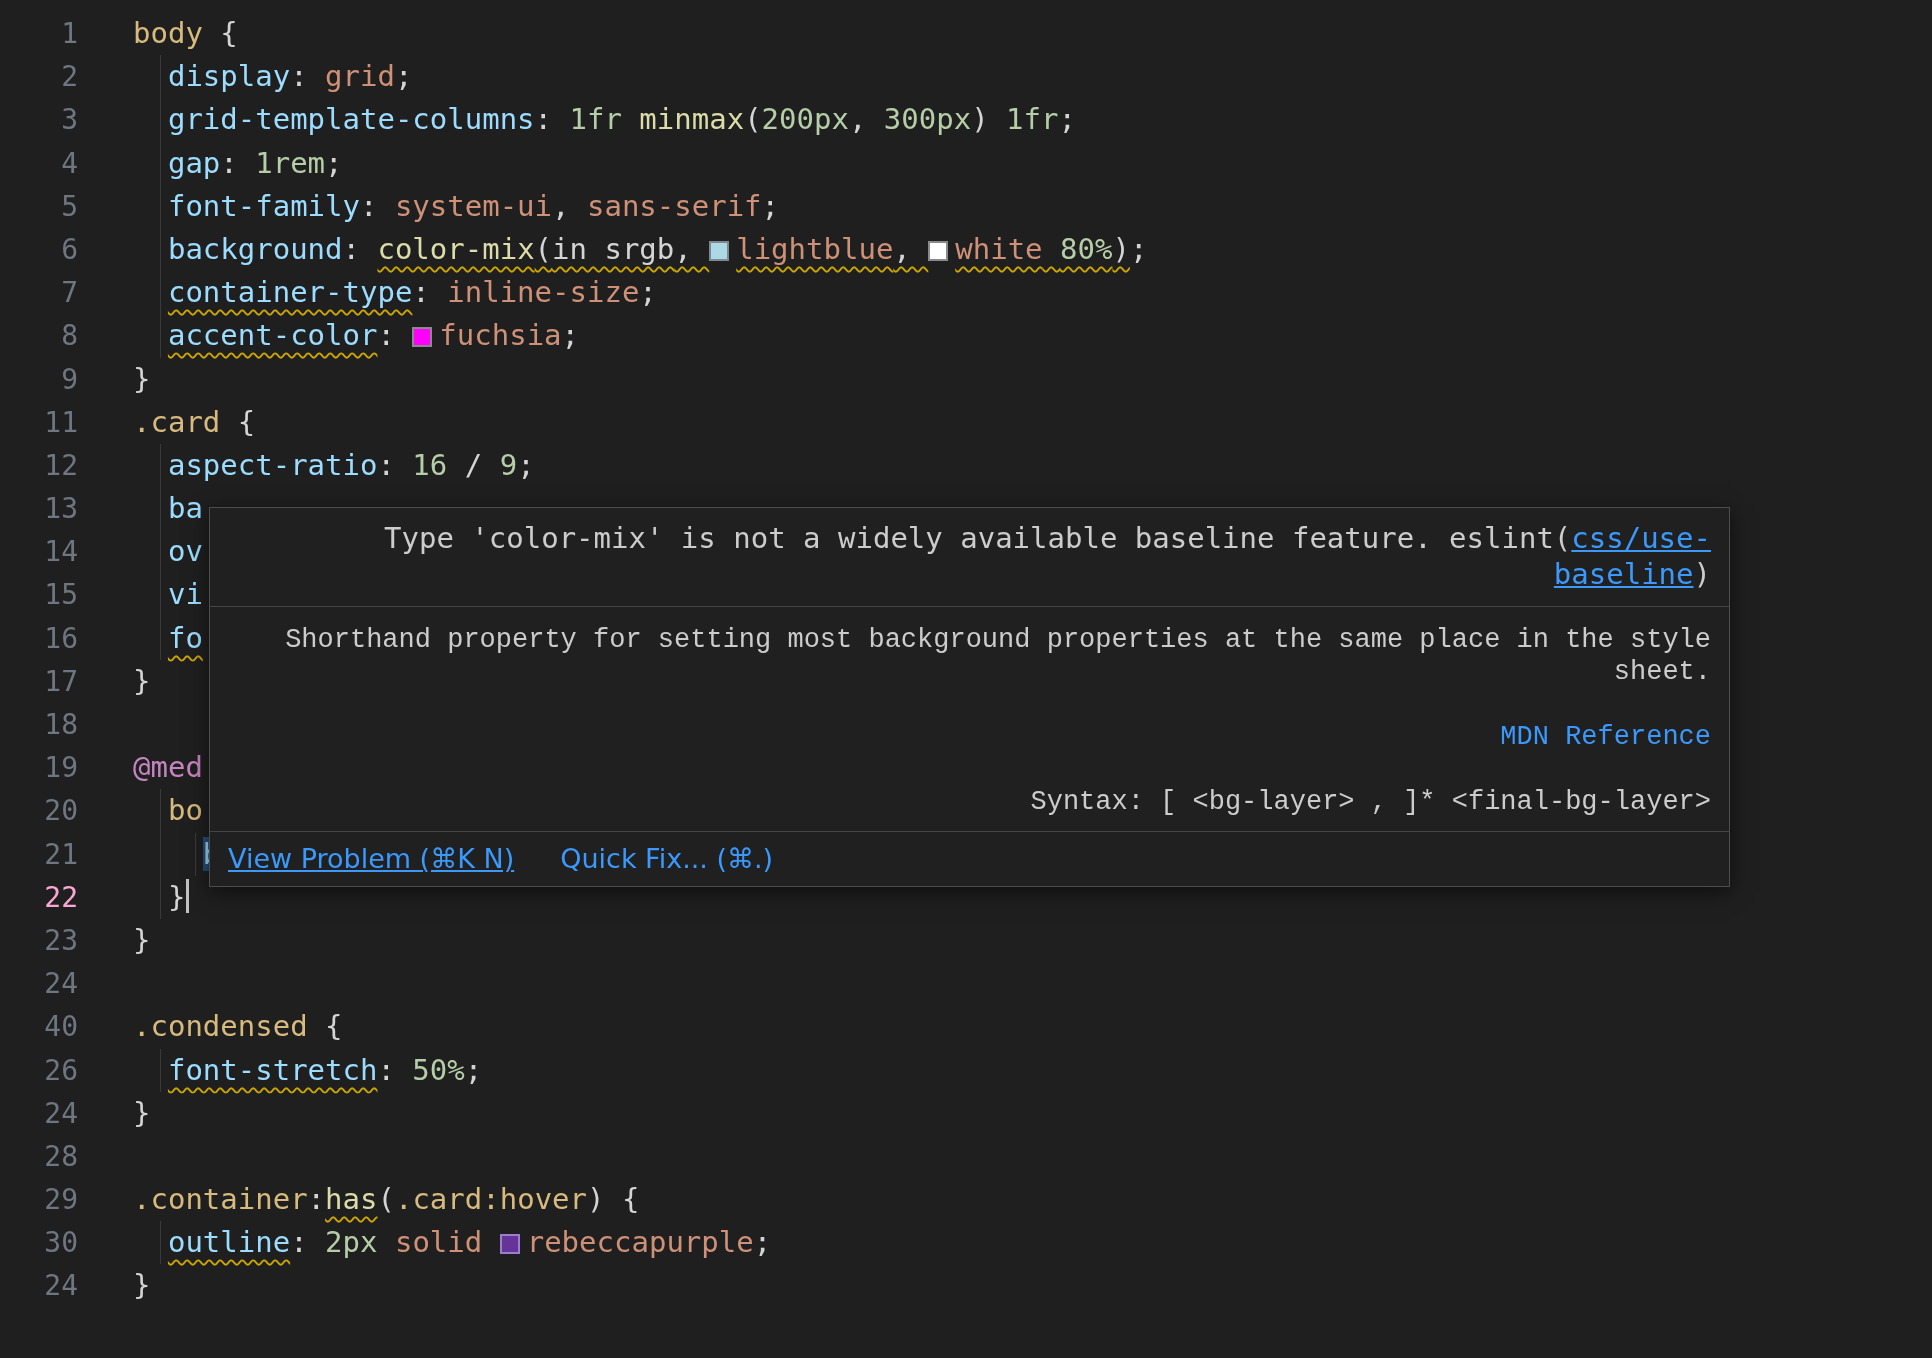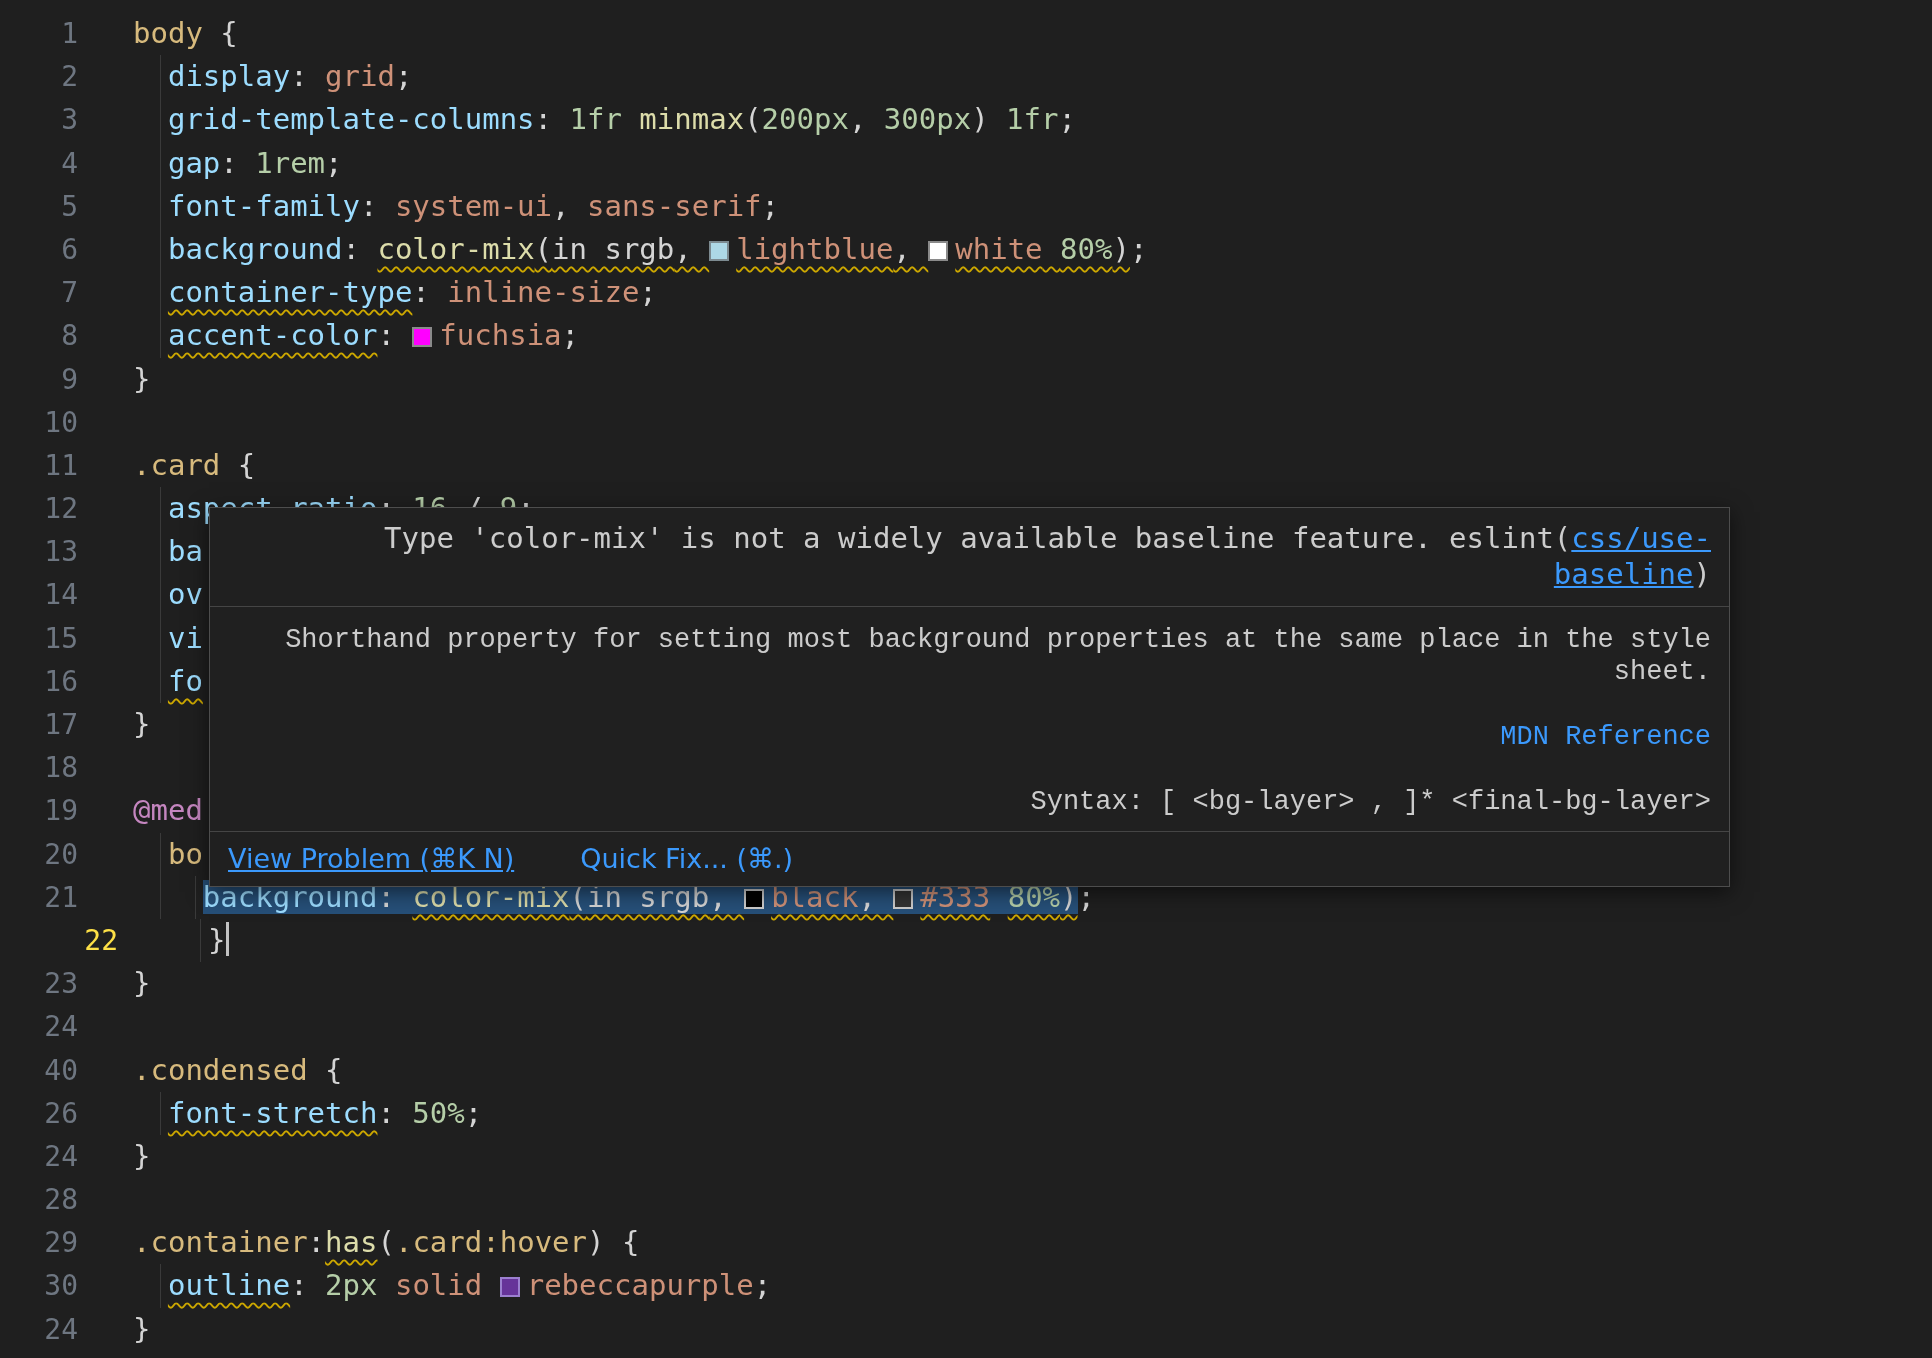--- a/index.html
+++ b/index.html
@@ -4,21 +4,21 @@
 <style>
   * { margin:0; padding:0; box-sizing:border-box; }
   html,body { width:1932px; height:1358px; overflow:hidden; }
   body {
     background:#1f1f1f;
     font-family:"DejaVu Sans Mono","Liberation Mono",monospace;
   }
   .editor { position:absolute; inset:0; padding-top:12px; z-index:1; }
   .line { display:flex; height:43.2px; line-height:43.2px; font-size:29px; white-space:pre; }
   .ln { width:78px; flex:none; text-align:right; color:#6e7681; font-size:28px; user-select:none; }
-  .ln.active { color:#fde047;margin-left:40px; }
+  .ln.active { color:#f9a8d4; }
   .codewrap { margin-left:55px; position:relative; flex:1; }
   .guide { position:absolute; top:0; bottom:0; width:1px; background:#3a3a3a; }
   .tk-sel{color:#d7ba7d} .tk-prop{color:#9cdcfe} .tk-val{color:#ce9178}
   .tk-num{color:#b5cea8} .tk-fun{color:#dcdcaa} .tk-pun{color:#d4d4d4} .tk-atr{color:#c586c0}
   .sq {
     text-decoration-line:underline; text-decoration-style:wavy;
     text-decoration-color:#cca700; text-decoration-thickness:1.6px;
     text-underline-offset:7px; text-decoration-skip-ink:none;
   }
   .hl { background-color:#264f78; }
@@ -35,41 +35,40 @@
   }
   .diag { padding:12px 18px 14px; font-size:29px; line-height:36px; white-space:pre-wrap; }
   .hr { height:1px; background:#454545; }
   .docs {
     padding:17px 18px 0; font-family:Liberation Mono, monospace;
     font-size:27px; color:#cccccc;
   }
   .docs p { margin:0 0 33px; line-height:32px; }
   .docs p:last-child { margin-bottom:13px; }
   .actions {
-    padding:10px 18px 11px; display:flex; gap:66px;
+    padding:10px 18px 11px; display:flex; gap:46px;
     font-family:"DejaVu Sans","Liberation Sans",sans-serif; font-size:27px; line-height:33px;
   }
   .link { color:#3b99fc; text-decoration:none; cursor:pointer; }
   .link.ul { text-decoration:underline; }
 </style>
 </head>
 <body>
 
 <div class="editor">
   <div id="lines">
       <div class="line"><div class="ln">1</div><div class="codewrap"><span class="tk-sel">body </span><span class="tk-pun">{</span></div></div>
       <div class="line"><div class="ln">2</div><div class="codewrap"><i class="guide" style="left: calc(2ch - 8px);"></i><span class="tk-pun">  </span><span class="tk-prop">display</span><span class="tk-pun">: </span><span class="tk-val">grid</span><span class="tk-pun">;</span></div></div>
       <div class="line"><div class="ln">3</div><div class="codewrap"><i class="guide" style="left: calc(2ch - 8px);"></i><span class="tk-pun">  </span><span class="tk-prop">grid-template-columns</span><span class="tk-pun">: </span><span class="tk-num">1fr</span><span class="tk-pun"> </span><span class="tk-fun">minmax</span><span class="tk-pun">(</span><span class="tk-num">200px</span><span class="tk-pun">, </span><span class="tk-num">300px</span><span class="tk-pun">)</span><span class="tk-pun"> </span><span class="tk-num">1fr</span><span class="tk-pun">;</span></div></div>
       <div class="line"><div class="ln">4</div><div class="codewrap"><i class="guide" style="left: calc(2ch - 8px);"></i><span class="tk-pun">  </span><span class="tk-prop">gap</span><span class="tk-pun">: </span><span class="tk-num">1rem</span><span class="tk-pun">;</span></div></div>
       <div class="line"><div class="ln">5</div><div class="codewrap"><i class="guide" style="left: calc(2ch - 8px);"></i><span class="tk-pun">  </span><span class="tk-prop">font-family</span><span class="tk-pun">: </span><span class="tk-val">system-ui</span><span class="tk-pun">, </span><span class="tk-val">sans-serif</span><span class="tk-pun">;</span></div></div>
       <div class="line"><div class="ln">6</div><div class="codewrap"><i class="guide" style="left: calc(2ch - 8px);"></i><span class="tk-pun">  </span><span class="tk-prop">background</span><span class="tk-pun">: </span><span class="tk-fun sq">color-mix</span><span class="tk-pun sq">(</span><span class="tk-pun sq">in srgb</span><span class="tk-pun sq">, </span><span class="swatchwrap"><i style="background: rgb(173, 216, 230); border-color: rgb(124, 138, 144);"></i></span><span class="tk-val sq">lightblue</span><span class="tk-pun sq">, </span><span class="swatchwrap"><i style="background: rgb(255, 255, 255); border-color: rgb(138, 138, 138);"></i></span><span class="tk-val sq">white</span><span class="tk-pun sq"> </span><span class="tk-num sq">80%</span><span class="tk-pun sq">)</span><span class="tk-pun">;</span></div></div>
       <div class="line"><div class="ln">7</div><div class="codewrap"><i class="guide" style="left: calc(2ch - 8px);"></i><span class="tk-pun">  </span><span class="tk-prop sq">container-type</span><span class="tk-pun">: </span><span class="tk-val">inline-size</span><span class="tk-pun">;</span></div></div>
       <div class="line"><div class="ln">8</div><div class="codewrap"><i class="guide" style="left: calc(2ch - 8px);"></i><span class="tk-pun">  </span><span class="tk-prop sq">accent-color</span><span class="tk-pun">: </span><span class="swatchwrap"><i style="background: rgb(255, 0, 255); border-color: rgb(138, 138, 138);"></i></span><span class="tk-val">fuchsia</span><span class="tk-pun">;</span></div></div>
       <div class="line"><div class="ln">9</div><div class="codewrap"><span class="tk-pun">}</span></div></div>
-      <div class="line"><div class="ln">10</div><div class="codewrap"></div></div>
       <div class="line"><div class="ln">11</div><div class="codewrap"><span class="tk-sel">.card </span><span class="tk-pun">{</span></div></div>
       <div class="line"><div class="ln">12</div><div class="codewrap"><i class="guide" style="left: calc(2ch - 8px);"></i><span class="tk-pun">  </span><span class="tk-prop">aspect-ratio</span><span class="tk-pun">: </span><span class="tk-num">16</span><span class="tk-pun"> / </span><span class="tk-num">9</span><span class="tk-pun">;</span></div></div>
       <div class="line"><div class="ln">13</div><div class="codewrap"><i class="guide" style="left: calc(2ch - 8px);"></i><span class="tk-pun">  </span><span class="tk-prop">ba</span></div></div>
       <div class="line"><div class="ln">14</div><div class="codewrap"><i class="guide" style="left: calc(2ch - 8px);"></i><span class="tk-pun">  </span><span class="tk-prop">ov</span></div></div>
       <div class="line"><div class="ln">15</div><div class="codewrap"><i class="guide" style="left: calc(2ch - 8px);"></i><span class="tk-pun">  </span><span class="tk-prop">vi</span></div></div>
       <div class="line"><div class="ln">16</div><div class="codewrap"><i class="guide" style="left: calc(2ch - 8px);"></i><span class="tk-pun">  </span><span class="tk-prop sq">fo</span></div></div>
       <div class="line"><div class="ln">17</div><div class="codewrap"><span class="tk-pun">}</span></div></div>
       <div class="line"><div class="ln">18</div><div class="codewrap"></div></div>
       <div class="line"><div class="ln">19</div><div class="codewrap"><span class="tk-atr">@med</span></div></div>
       <div class="line"><div class="ln">20</div><div class="codewrap"><i class="guide" style="left: calc(2ch - 8px);"></i><span class="tk-pun">  </span><span class="tk-sel">bo</span></div></div>

